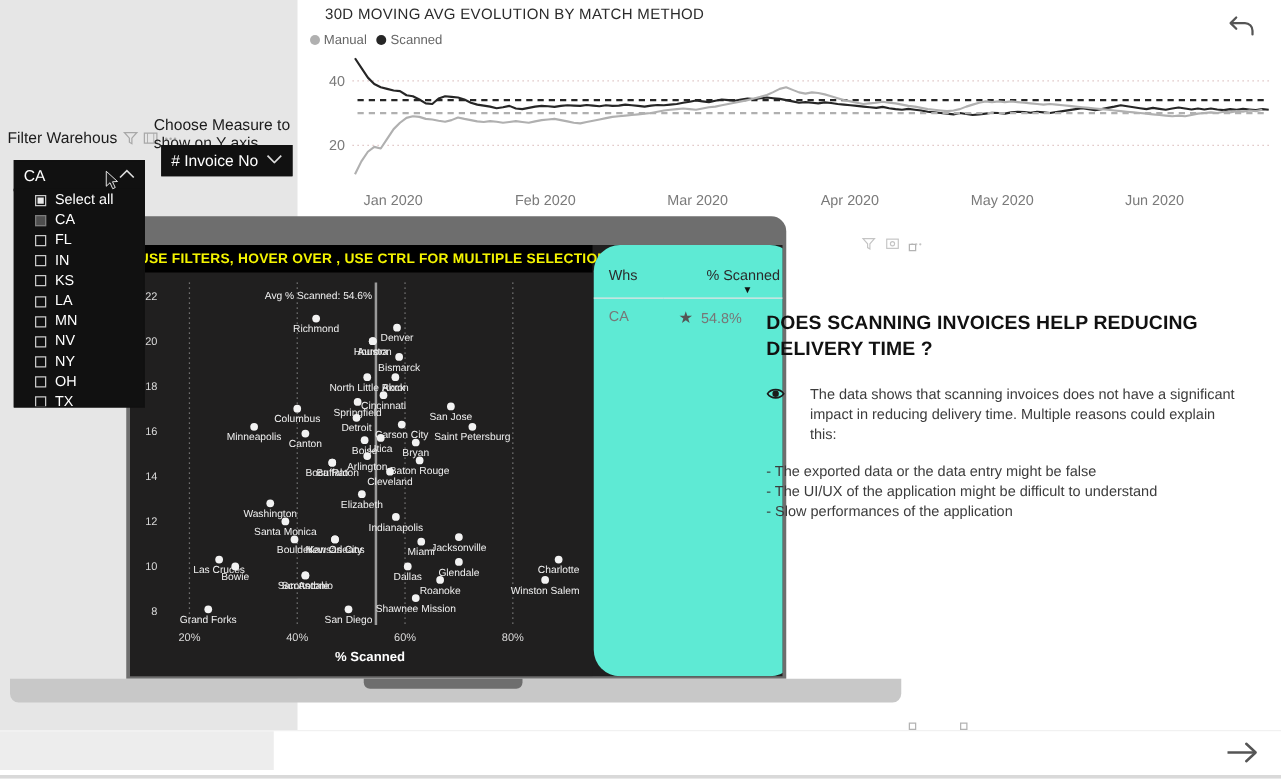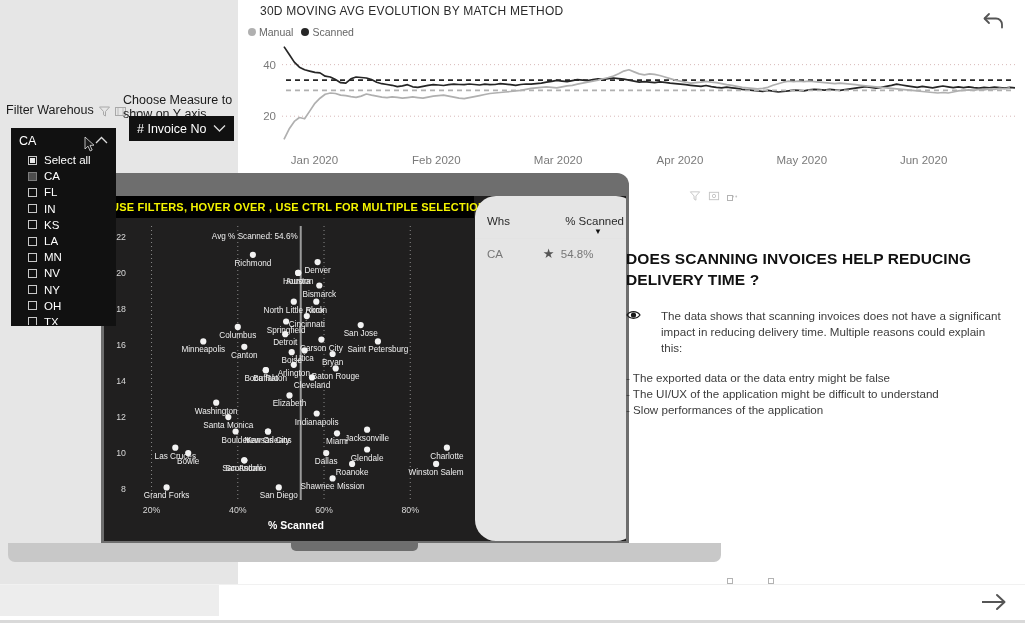--- a/index.html
+++ b/index.html
@@ -113,21 +113,21 @@
   .scatter-svg { position: absolute; left: 0; top: 22px; }
   .pt { fill: #f2f2f2; }
   .ptlbl { fill: #efefef; font-size: 8.2px; font-family: "Liberation Sans", sans-serif; }
   .axlbl { fill: #d8d8d8; font-size: 8.8px; font-family: "Liberation Sans", sans-serif; }
   .axtitle { fill: #fff; font-size: 10.5px; font-weight: bold; }
   .vline { stroke: #9a9a9a; stroke-width: 2; }
   .gridv { stroke: #8a8a8a; stroke-width: 1; stroke-dasharray: 1 3; }
 
   .table-panel {
     position: absolute; left: 371px; top: 0; width: 162px; height: 345px;
-    background: #e5e5e5;
+    background: #5eead4;
     border-radius: 21px;
   }
   .tbl { width: 100%; border-collapse: collapse; margin-top: 13px; }
   .tbl th {
     font-size: 11.5px; font-weight: normal; color: #2b2b2b;
     text-align: left; padding: 6px 9px 2px 12px; vertical-align: top;
   }
   .tbl th.num { text-align: right; padding-right: 13px; }
   .sort-caret { font-size: 8px; color: #111; display:block; text-align:right; padding-right: 22px; }
   .tbl td {
@@ -139,21 +139,21 @@
   .star { color: #555; font-size: 13px; }
 
   .vis-icons {
     position: absolute; left: 689px; top: 188px; display: flex; gap: 7px;
     align-items: center; opacity: .5;
   }
   .vis-icons svg { width: 12px; height: 12px; }
   .handle { position: absolute; width: 6px; height: 6px; border: 1px solid #b3b3b3; background:#fff;}
 
   
-  .right-block { position: absolute; left: 626px; top: 248px; width: 376px; }
+  .right-block { position: absolute; left: 613px; top: 248px; width: 376px; }
   .rb-title {
     font-size: 15.5px; font-weight: bold; color: #111; line-height: 21px;
     letter-spacing: .1px;
   }
   .rb-body { margin-top: 18px; font-size: 11.6px; color: #3c3c3c; line-height: 16px; }
   .rb-p1 { display: flex; gap: 20px; }
   .rb-list { margin-top: 14px; }
   .rb-list div { line-height: 16px; }
 
   

